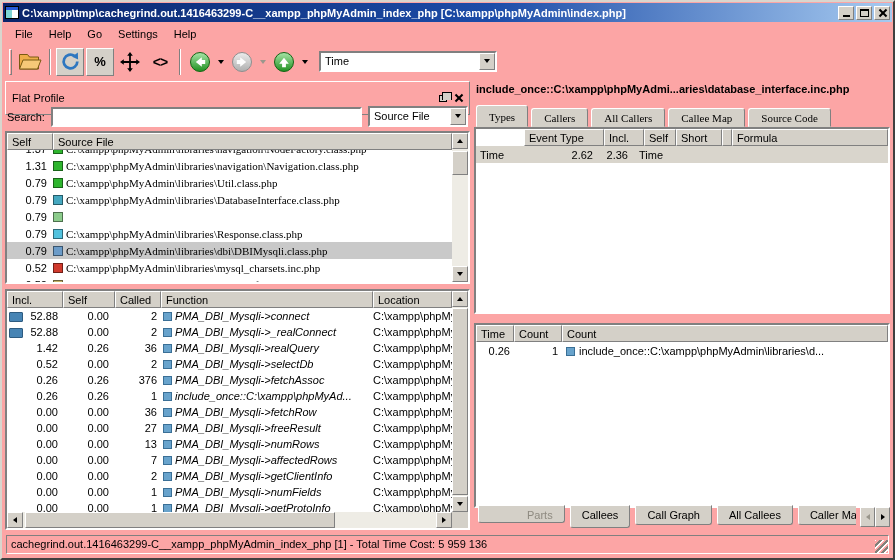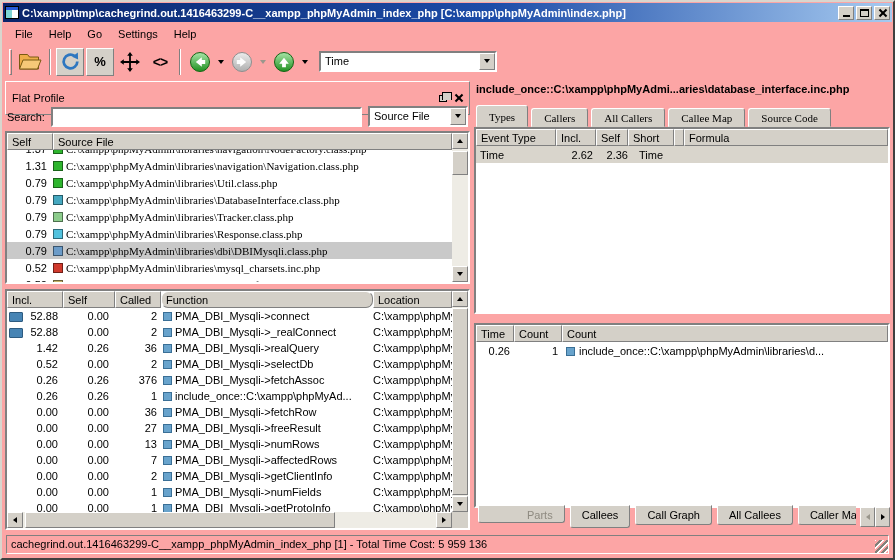--- a/index.html
+++ b/index.html
@@ -76,45 +76,45 @@
   .src-body{position:absolute;top:17px;left:0;right:16px;bottom:0;overflow:hidden;}
   .srow{height:17px;display:flex;align-items:center;white-space:nowrap;}
   .srow:first-child{margin-top:-10px;}
   .srow.selected{background:#c9c9c9;}
   .c-self{width:44px;text-align:right;padding-right:4px;flex:none;}
   .file-sq{width:10px;height:10px;border:1px solid rgba(0,0,0,.45);margin:0 3px 0 2px;flex:none;}
   .c-file{overflow:hidden;font-family:Liberation Serif, serif;}
 
   
   .functable{position:absolute;left:0;right:0;top:208px;bottom:0;border:2px solid;border-color:#808080 #fff #fff #808080;background:#fff;}
-  .h-incl{width:56px;} .h-fself{width:52px;} .h-called{width:46px;} .h-fn{width:212px;border-radius:7px;} .h-loc{flex:1;}
+  .h-incl{width:56px;} .h-fself{width:52px;} .h-called{width:46px;} .h-fn{width:212px;} .h-loc{flex:1;}
   .fn-body{position:absolute;top:17px;left:0;right:16px;bottom:16px;overflow:hidden;}
   .frow{height:16px;display:flex;align-items:center;white-space:nowrap;}
   .fc-incl{width:56px;flex:none;position:relative;text-align:right;padding-right:5px;}
   .bar-icon{position:absolute;left:2px;top:2px;width:14px;height:10px;background:#4784b4;border:1px solid #2d5b80;border-radius:1px;}
   .fc-self{width:52px;flex:none;text-align:right;padding-right:6px;}
   .fc-called{width:46px;flex:none;text-align:right;padding-right:4px;}
-  .fc-fn{width:212px;flex:none;display:flex;align-items:center;gap:3px;overflow:hidden;padding-left:2px;}
+  .fc-fn{width:212px;flex:none;display:flex;align-items:center;gap:3px;overflow:hidden;padding-left:2px;font-style:italic;}
   .fnicon{width:9px;height:9px;background:#68a3cc;border:1px solid #3a6f96;flex:none;}
   .fc-loc{flex:1;overflow:hidden;}
   .fn-vscroll{bottom:16px;}
   .hscroll{position:absolute;left:0;right:16px;bottom:0;height:16px;background:#eeece5;display:flex;}
   .hthumb{margin-left:2px;width:310px;}
   .hsp{flex:1;}
   .corner{position:absolute;right:0;bottom:0;width:16px;height:16px;background:#d4d0c8;}
 
   
   .rtitle{position:absolute;left:2px;right:2px;top:2px;height:18px;font-weight:bold;white-space:nowrap;overflow:hidden;}
   .ttabs{position:absolute;left:2px;right:2px;top:24px;height:22px;display:flex;align-items:flex-end;font-family:Liberation Serif, serif;}
   .ttab{padding:3px 12px 3px;border:1px solid;border-color:#fff #808080 #d4d0c8 #fff;border-radius:3px 3px 0 0;
         background:#d4d0c8;margin-right:3px;height:19px;}
   .ttab.active{height:22px;padding-top:5px;position:relative;z-index:2;}
   .eventbox{position:absolute;left:0;right:0;top:46px;height:187px;border:2px solid;border-color:#808080 #fff #fff #808080;background:#fff;}
   .eventbox .thead{right:0;}
-  .h-evt{width:80px;} .h-eincl{width:40px;} .h-eself{width:32px;} .h-eshort{width:46px;} .h-esp{width:10px;padding:0;} .h-eform{flex:1;}
+  .h-evt{width:80px;margin-left:48px;} .h-eincl{width:40px;} .h-eself{width:32px;} .h-eshort{width:46px;} .h-esp{width:10px;padding:0;} .h-eform{flex:1;}
   .evrow{height:17px;display:flex;align-items:center;background:#d9d5cc;}
   .ev-name{width:80px;padding-left:4px;} .ev-incl{width:40px;text-align:right;padding-right:3px;}
   .ev-self{width:32px;text-align:right;} .ev-short{width:46px;text-align:center;} .ev-sp{width:10px;} .ev-formula{flex:1;}
 
   .calleebox{position:absolute;left:0;right:0;top:242px;height:185px;border:2px solid;border-color:#808080 #fff #fff #808080;background:#fff;}
   .calleebox .thead{right:0;}
   .h-ctime{width:38px;} .h-ccount{width:48px;} .h-callee{flex:1;}
   .carow{height:18px;display:flex;align-items:center;}
   .ca-time{width:38px;text-align:right;padding-right:4px;} .ca-count{width:48px;text-align:right;padding-right:4px;}
   .ca-callee{flex:1;display:flex;align-items:center;gap:4px;overflow:hidden;white-space:nowrap;padding-left:4px;}
@@ -287,21 +287,20 @@
             <div class="c-file">C:\xampp\phpMyAdmin\libraries\Util.class.php</div>
           </div>
           <div class="srow">
             <div class="c-self">0.79</div>
             <div class="file-sq" style="background: rgb(69, 168, 192);"></div>
             <div class="c-file">C:\xampp\phpMyAdmin\libraries\DatabaseInterface.class.php</div>
           </div>
           <div class="srow">
             <div class="c-self">0.79</div>
             <div class="file-sq" style="background: rgb(140, 204, 140);"></div>
-            <div class="c-file">C:\xampp\phpMyAdmin\libraries\Tracker.class.php</div>
           </div>
           <div class="srow">
             <div class="c-self">0.79</div>
             <div class="file-sq" style="background: rgb(82, 194, 222);"></div>
             <div class="c-file">C:\xampp\phpMyAdmin\libraries\Response.class.php</div>
           </div>
           <div class="srow selected">
             <div class="c-self">0.79</div>
             <div class="file-sq" style="background: rgb(107, 155, 200);"></div>
             <div class="c-file">C:\xampp\phpMyAdmin\libraries\dbi\DBIMysqli.class.php</div>

